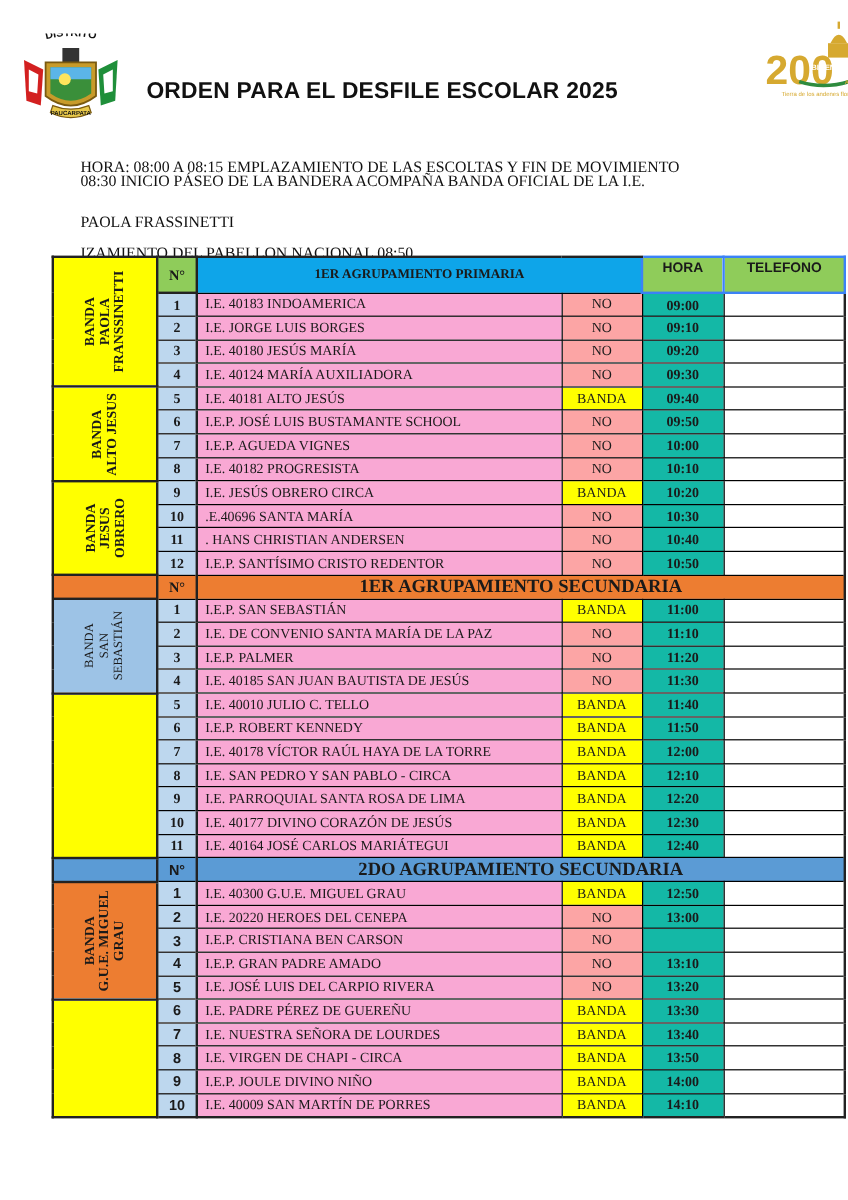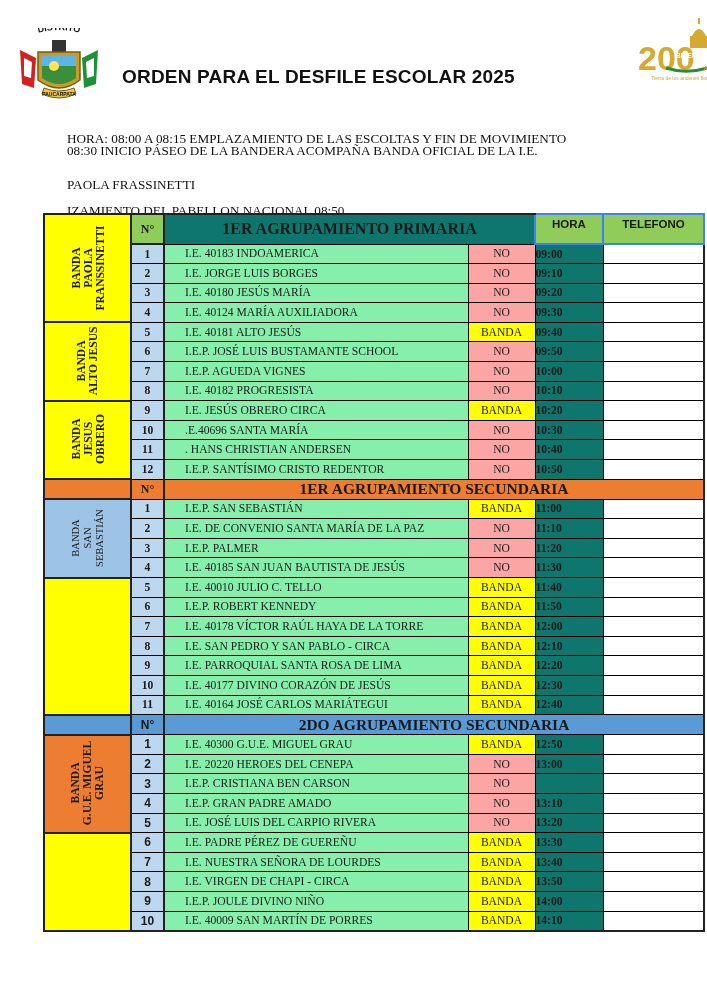--- a/index.html
+++ b/index.html
@@ -11,29 +11,29 @@
   .l1 { top: 102px; } .l2 { top: 114px; } .l3 { top: 148px; } .l4 { top: 174px; }
   table { position: absolute; left: 43px; top: 213px; border-collapse: collapse; table-layout: fixed; }
   td { border: 1px solid #000; font-size: 11.6px; height: 19.6px; padding: 0; overflow: hidden; white-space: nowrap; }
   td.lab { background: #ffff00; border: 2px solid #222; text-align: center; vertical-align: middle; padding: 0; }
   td.lab.blue { background: #9dc3e6; }
   td.lab.orange { background: #ed7d31; }
   td.lab .rot { display: inline-block; transform: rotate(-90deg); font-weight: bold; font-size: 11.5px; line-height: 12px; white-space: nowrap; }
   td.lab.blue .rot { font-weight: normal; font-size: 10.5px; }
   td.num { background: #bdd7ee; text-align: center; font-weight: bold; border-left: 2px solid #222; border-right: 2px solid #222; }
   td.num.sans { font-family: "Liberation Sans", sans-serif; font-size: 12px; }
-  td.name { padding-left: 20px; background: #86efac; }
+  td.name { padding-left: 6px; background: #f9a8d4; }
   td.st { text-align: center; }
   td.st.no { background: #fca5a5; }
   td.st.banda { background: #ffff00; }
-  td.hora { font-weight: bold; background: #0f766e; }
+  td.hora { text-align: center; font-weight: bold; background: #14b8a6; }
   td.tel { background: #fff; border-right: 2px solid #222; }
   tr.hdr td { height: 30px; }
   tr.hdr td.hnum { background: #8fcc5a; text-align: center; font-weight: bold; font-size: 12px; border: 2px solid #222; }
-  tr.hdr td.htitle { background: #0f766e; text-align: center; font-weight: bold; font-size: 16px; border-top: 2px solid #222; }
+  tr.hdr td.htitle { background: #0ea5e9; text-align: center; font-weight: bold; font-size: 11px; border-top: 2px solid #222; }
   tr.hdr td.hcol { background: #8fcc5a; text-align: center; vertical-align: top; padding-top: 3px; font-family: "Liberation Sans", sans-serif; font-weight: bold; font-size: 11.5px; border: 2px solid #3b82f6; }
   tr.sec td { height: 20px; }
   tr.sec.orange td { background: #ed7d31; }
   tr.sec.blue td { background: #5b9bd5; }
   tr.sec td.snum { text-align: center; font-weight: bold; font-size: 12px; border-left: 2px solid #222; border-right: 2px solid #222; }
   tr.sec.blue td.snum { font-family: "Liberation Sans", sans-serif; }
   tr.sec td.stitle { text-align: center; font-weight: bold; font-size: 15.5px; border-right: 2px solid #222; }
   tr.sec td.sfirst { border-left: 2px solid #222; }
   tr.last td { border-bottom: 2px solid #222; }
 </style>

